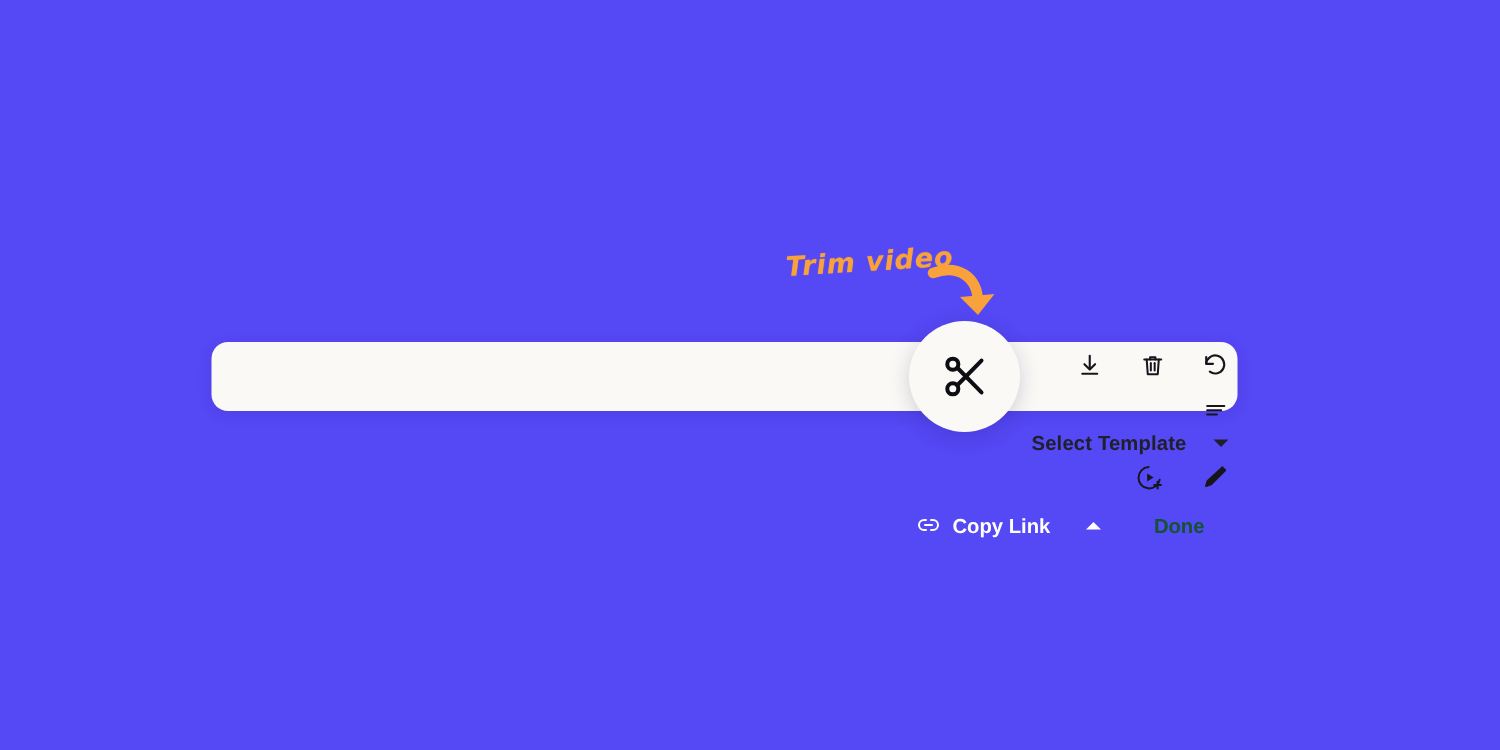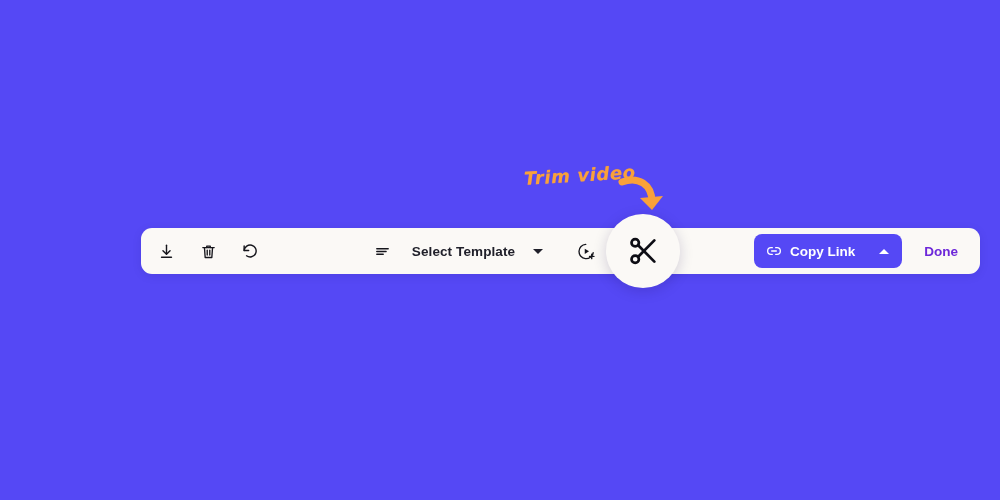--- a/index.html
+++ b/index.html
@@ -46,27 +46,28 @@
     top: 168px;
     width: 52px;
     height: 52px;
   }
 
   
   .toolbar {
     position: absolute;
     left: 141px;
     top: 228px;
-    width: 839px;
+    width: 684px;
     height: 46px;
     background: #fbf9f6;
     border-radius: 11px;
     display: flex;
-    align-items: center;
+    align-items: flex-end;
     box-shadow: 0 2px 10px rgba(20, 10, 80, 0.10);
+    flex-direction: column;
   }
 
   .tb-group {
     display: flex;
     align-items: center;
   }
 
   .tb-left {
     padding-left: 10px;
     gap: 12px;
@@ -158,21 +159,21 @@
     margin-left: 16px;
     margin-right: 2px;
   }
 
   .done-btn {
     background: transparent;
     border: none;
     cursor: pointer;
     font-size: 13.5px;
     font-weight: 600;
-    color: #6d28d9;
+    color: #14532d;
     padding: 0 14px 0 22px;
     height: 34px;
     white-space: nowrap;
   }
 
   
   .spotlight {
     position: absolute;
     left: 606px;
     top: 214px;

